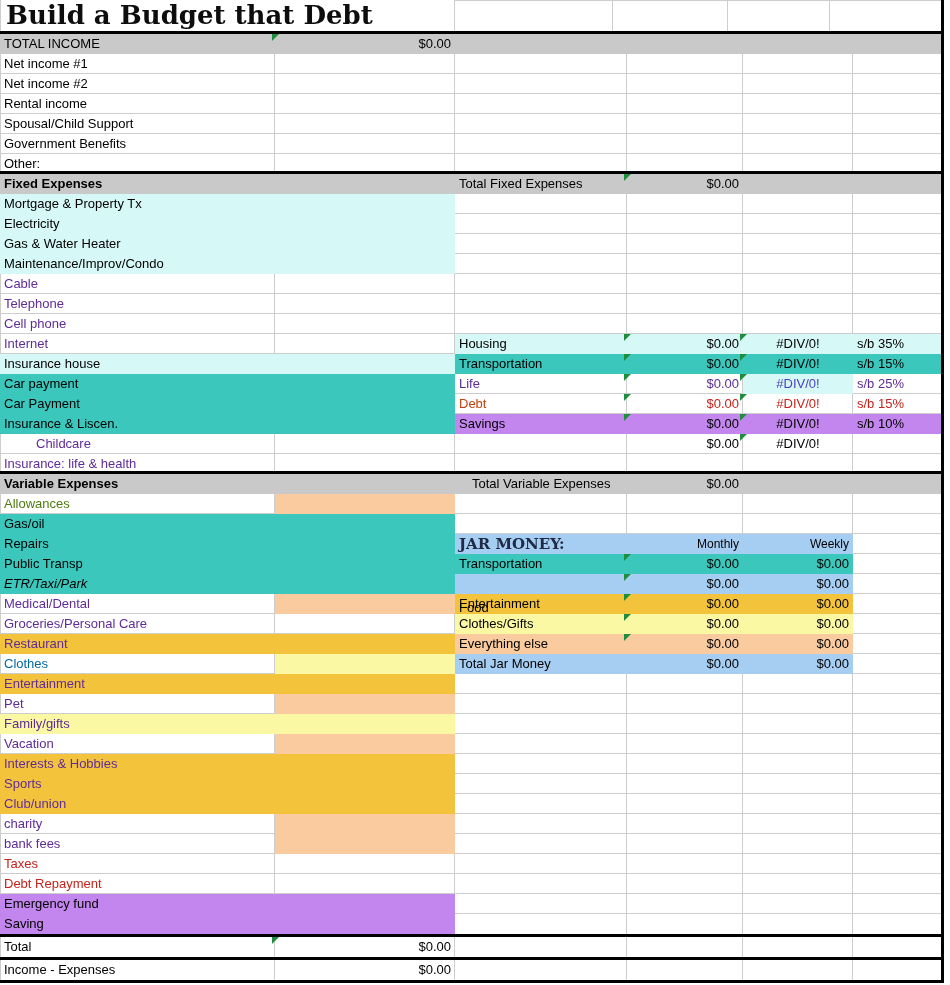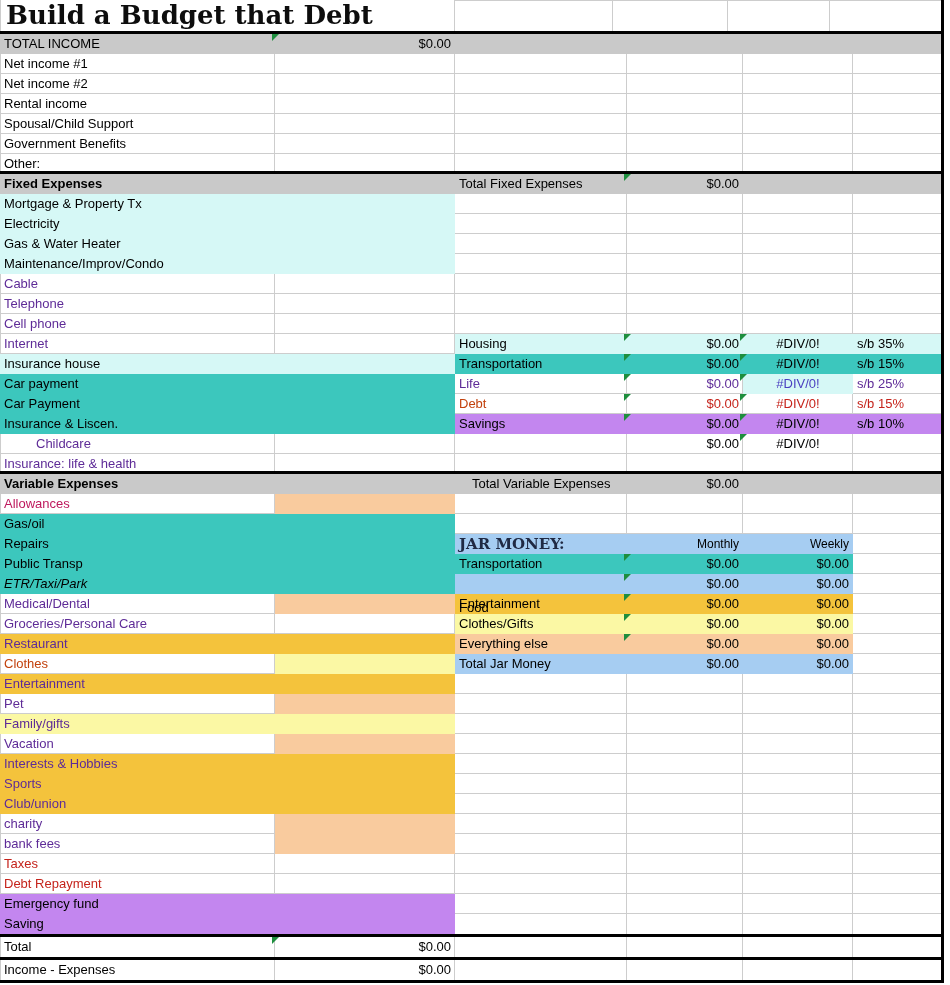--- a/index.html
+++ b/index.html
@@ -182,21 +182,21 @@
       <div class="cell ar" style="left: 627px; top: 414px; width: 116px; height: 20px;">$0.00</div>
       <div class="cell ac" style="left: 743px; top: 414px; width: 110px; height: 20px;">#DIV/0!</div>
       <div class="cell al" style="left: 853px; top: 414px; width: 88px; height: 20px;">s/b 10%</div>
       <div class="cell al" style="left: 0px; top: 434px; width: 275px; height: 20px; color: rgb(94, 43, 151); padding-left: 36px;">Childcare</div>
       <div class="cell ar" style="left: 627px; top: 434px; width: 116px; height: 20px;">$0.00</div>
       <div class="cell ac" style="left: 743px; top: 434px; width: 110px; height: 20px;">#DIV/0!</div>
       <div class="cell al" style="left: 0px; top: 454px; width: 275px; height: 20px; color: rgb(94, 43, 151);">Insurance: life &amp; health</div>
       <div class="cell al bold" style="left: 0px; top: 474px; width: 275px; height: 20px;">Variable Expenses</div>
       <div class="cell al" style="left: 455px; top: 474px; width: 172px; height: 20px; margin-left: 13px;">Total Variable Expenses</div>
       <div class="cell ar" style="left: 627px; top: 474px; width: 116px; height: 20px;">$0.00</div>
-      <div class="cell al" style="left: 0px; top: 494px; width: 275px; height: 25px; color: #be185d;">Allowances</div>
+      <div class="cell al" style="left: 0px; top: 494px; width: 275px; height: 25px; color: #4d7c0f;">Allowances</div>
       <div class="cell al" style="left: 0px; top: 514px; width: 275px; height: 20px;">Gas/oil</div>
       <div class="cell al" style="left: 0px; top: 534px; width: 275px; height: 20px;">Repairs</div>
       <div class="cell al bold serif" style="left: 455px; top: 534px; width: 172px; height: 20px; color: rgb(32, 42, 68); font-size: 15px;">JAR MONEY:</div>
       <div class="cell ar" style="left: 627px; top: 534px; width: 116px; height: 20px; font-size: 12px;">Monthly</div>
       <div class="cell ar" style="left: 743px; top: 534px; width: 110px; height: 20px; font-size: 12px;">Weekly</div>
       <div class="cell al" style="left: 0px; top: 554px; width: 275px; height: 20px;">Public Transp</div>
       <div class="cell al" style="left: 455px; top: 554px; width: 172px; height: 20px;">Transportation</div>
       <div class="cell ar" style="left: 627px; top: 554px; width: 116px; height: 20px;">$0.00</div>
       <div class="cell ar" style="left: 743px; top: 554px; width: 110px; height: 20px;">$0.00</div>
       <div class="cell al" style="left: 0px; top: 574px; width: 275px; height: 20px; font-style: italic;">ETR/Taxi/Park</div>
@@ -208,21 +208,21 @@
       <div class="cell ar" style="left: 627px; top: 594px; width: 116px; height: 20px;">$0.00</div>
       <div class="cell ar" style="left: 743px; top: 594px; width: 110px; height: 20px;">$0.00</div>
       <div class="cell al" style="left: 0px; top: 614px; width: 275px; height: 20px; color: rgb(94, 43, 151);">Groceries/Personal Care</div>
       <div class="cell al" style="left: 455px; top: 614px; width: 172px; height: 20px;">Clothes/Gifts</div>
       <div class="cell ar" style="left: 627px; top: 614px; width: 116px; height: 20px;">$0.00</div>
       <div class="cell ar" style="left: 743px; top: 614px; width: 110px; height: 20px;">$0.00</div>
       <div class="cell al" style="left: 0px; top: 634px; width: 275px; height: 20px; color: rgb(94, 43, 151);">Restaurant</div>
       <div class="cell al" style="left: 455px; top: 634px; width: 172px; height: 20px;">Everything else</div>
       <div class="cell ar" style="left: 627px; top: 634px; width: 116px; height: 20px;">$0.00</div>
       <div class="cell ar" style="left: 743px; top: 634px; width: 110px; height: 20px;">$0.00</div>
-      <div class="cell al" style="left: 0px; top: 654px; width: 275px; height: 20px; color: #c2410c;">Clothes</div>
+      <div class="cell al" style="left: 0px; top: 654px; width: 275px; height: 20px; color: #0369a1;">Clothes</div>
       <div class="cell al" style="left: 455px; top: 654px; width: 172px; height: 20px;">Total Jar Money</div>
       <div class="cell ar" style="left: 627px; top: 654px; width: 116px; height: 20px;">$0.00</div>
       <div class="cell ar" style="left: 743px; top: 654px; width: 110px; height: 20px;">$0.00</div>
       <div class="cell al" style="left: 0px; top: 674px; width: 275px; height: 20px; color: rgb(94, 43, 151);">Entertainment</div>
       <div class="cell al" style="left: 0px; top: 694px; width: 275px; height: 20px; color: rgb(94, 43, 151);">Pet</div>
       <div class="cell al" style="left: 0px; top: 714px; width: 275px; height: 20px; color: rgb(94, 43, 151);">Family/gifts</div>
       <div class="cell al" style="left: 0px; top: 734px; width: 275px; height: 20px; color: rgb(94, 43, 151);">Vacation</div>
       <div class="cell al" style="left: 0px; top: 754px; width: 275px; height: 20px; color: rgb(94, 43, 151);">Interests &amp; Hobbies</div>
       <div class="cell al" style="left: 0px; top: 774px; width: 275px; height: 20px; color: rgb(94, 43, 151);">Sports</div>
       <div class="cell al" style="left: 0px; top: 794px; width: 275px; height: 20px; color: rgb(94, 43, 151);">Club/union</div>

